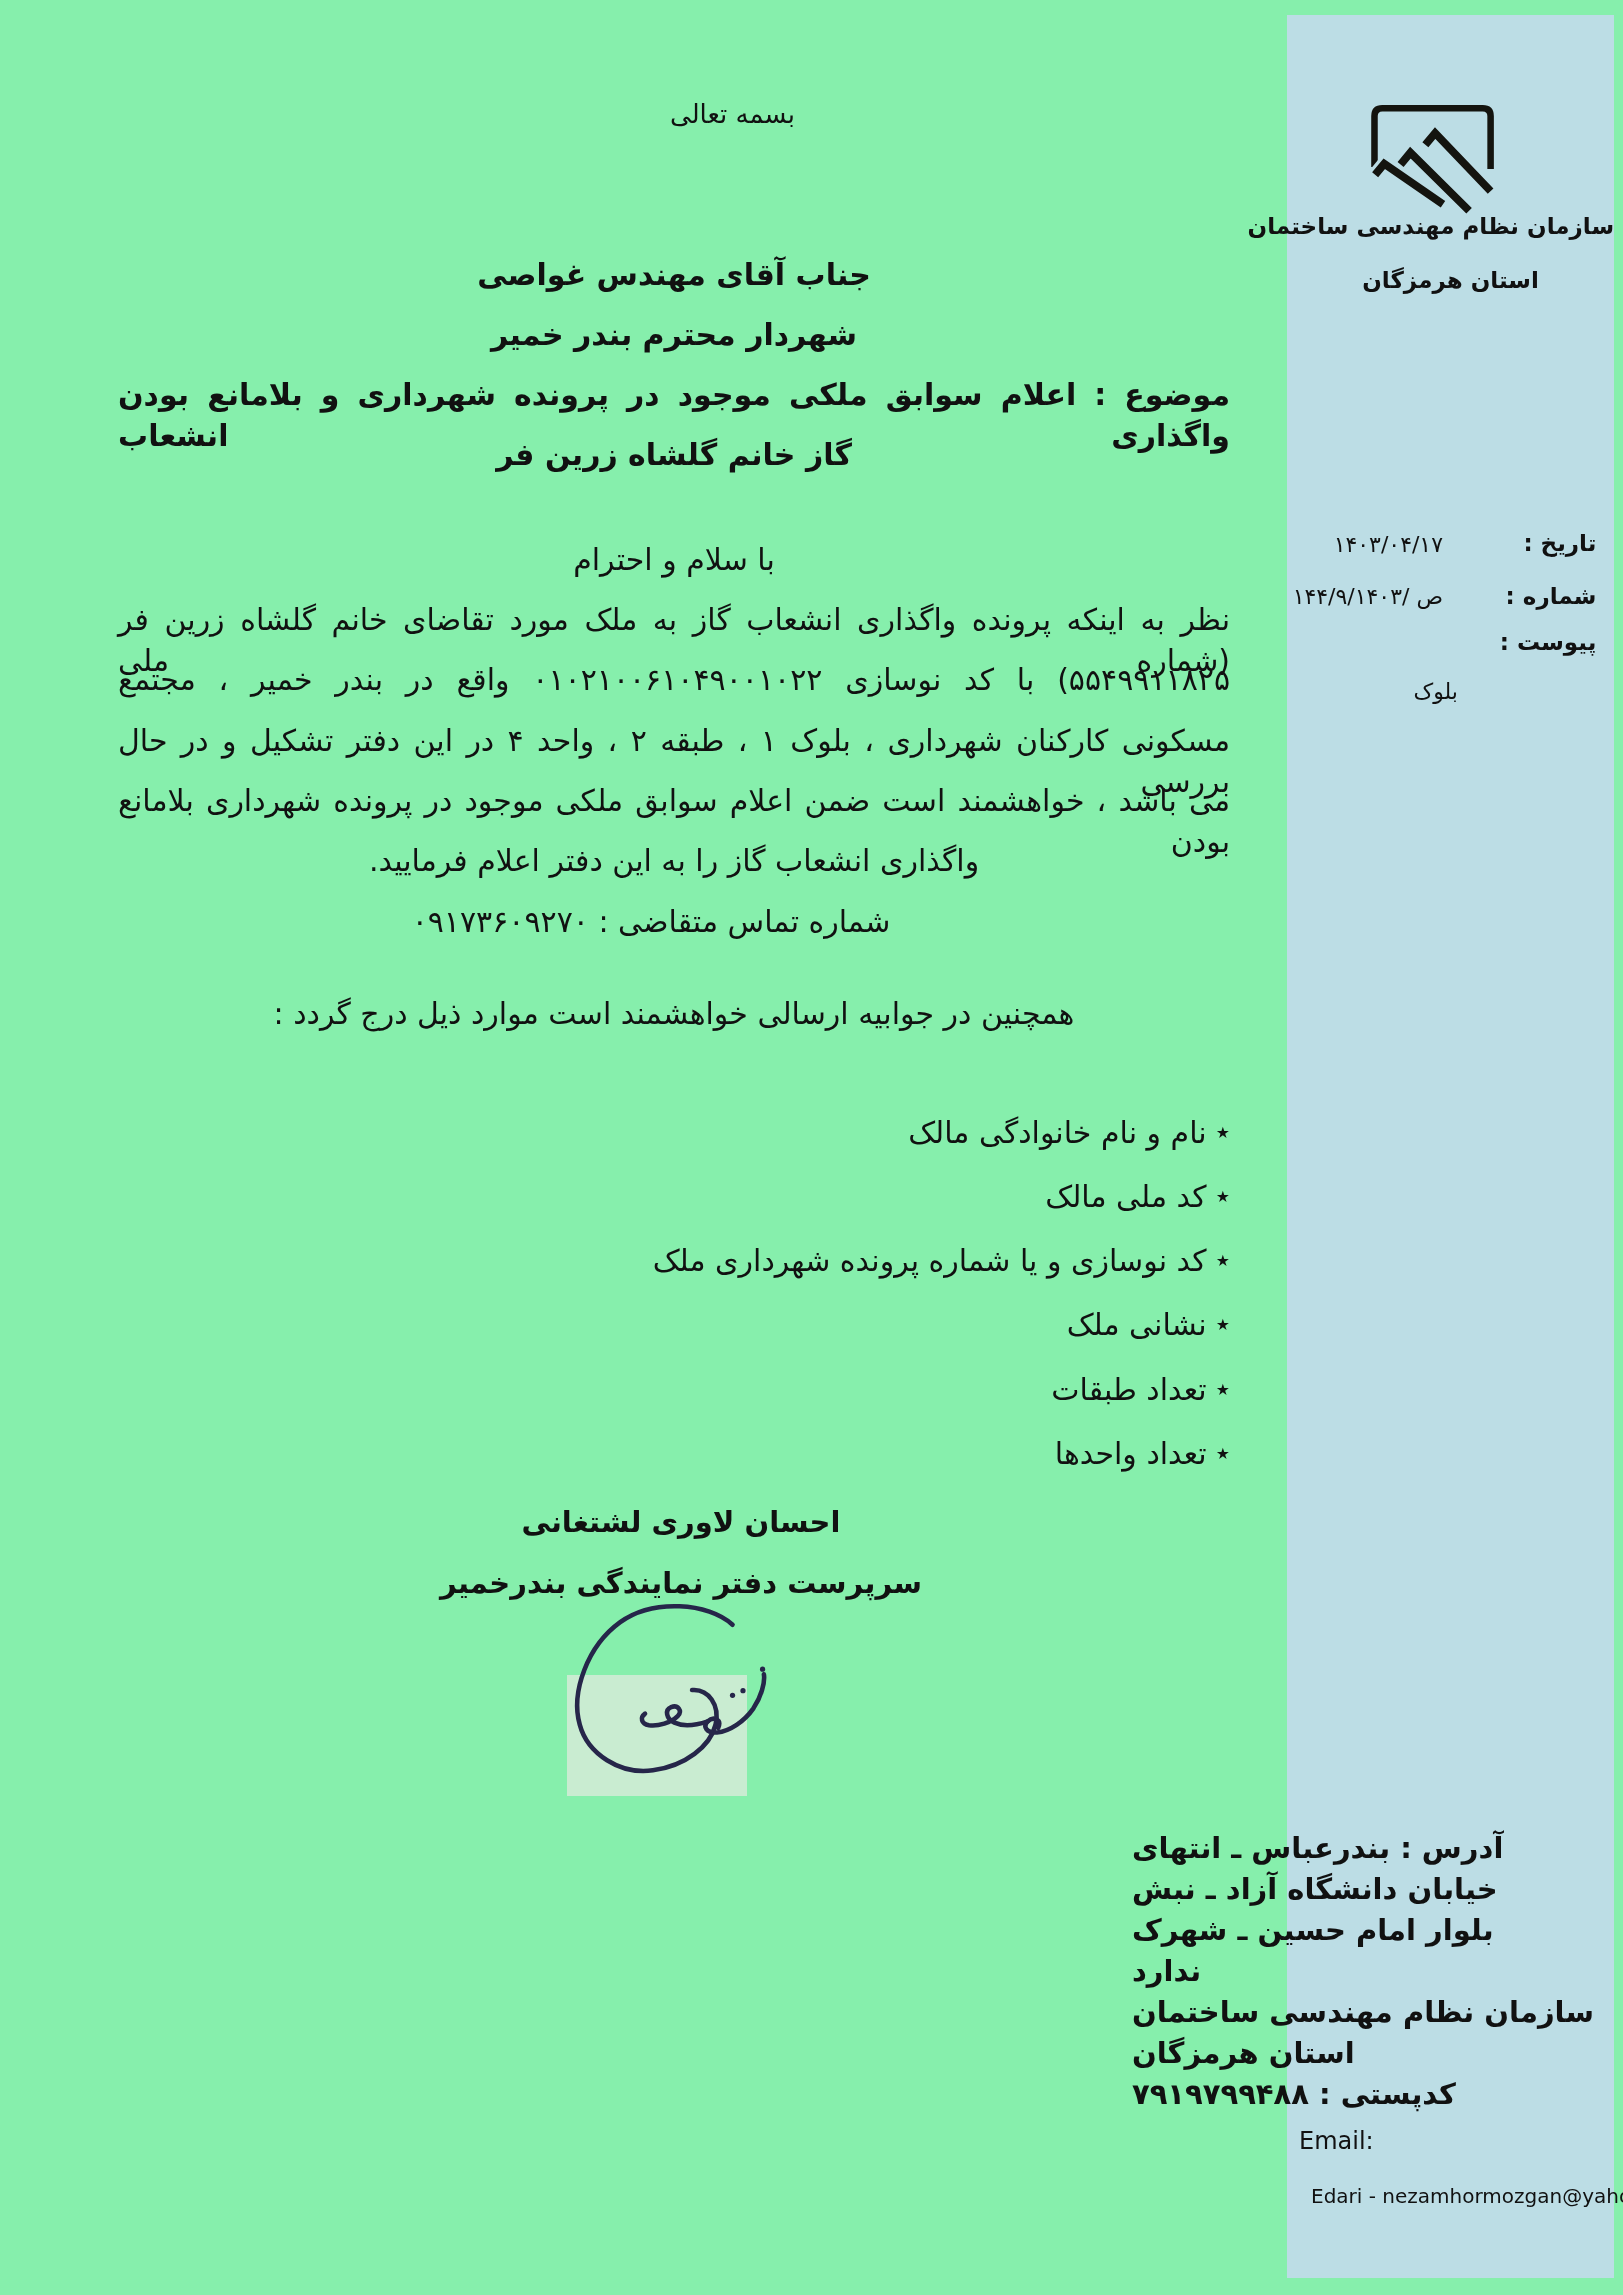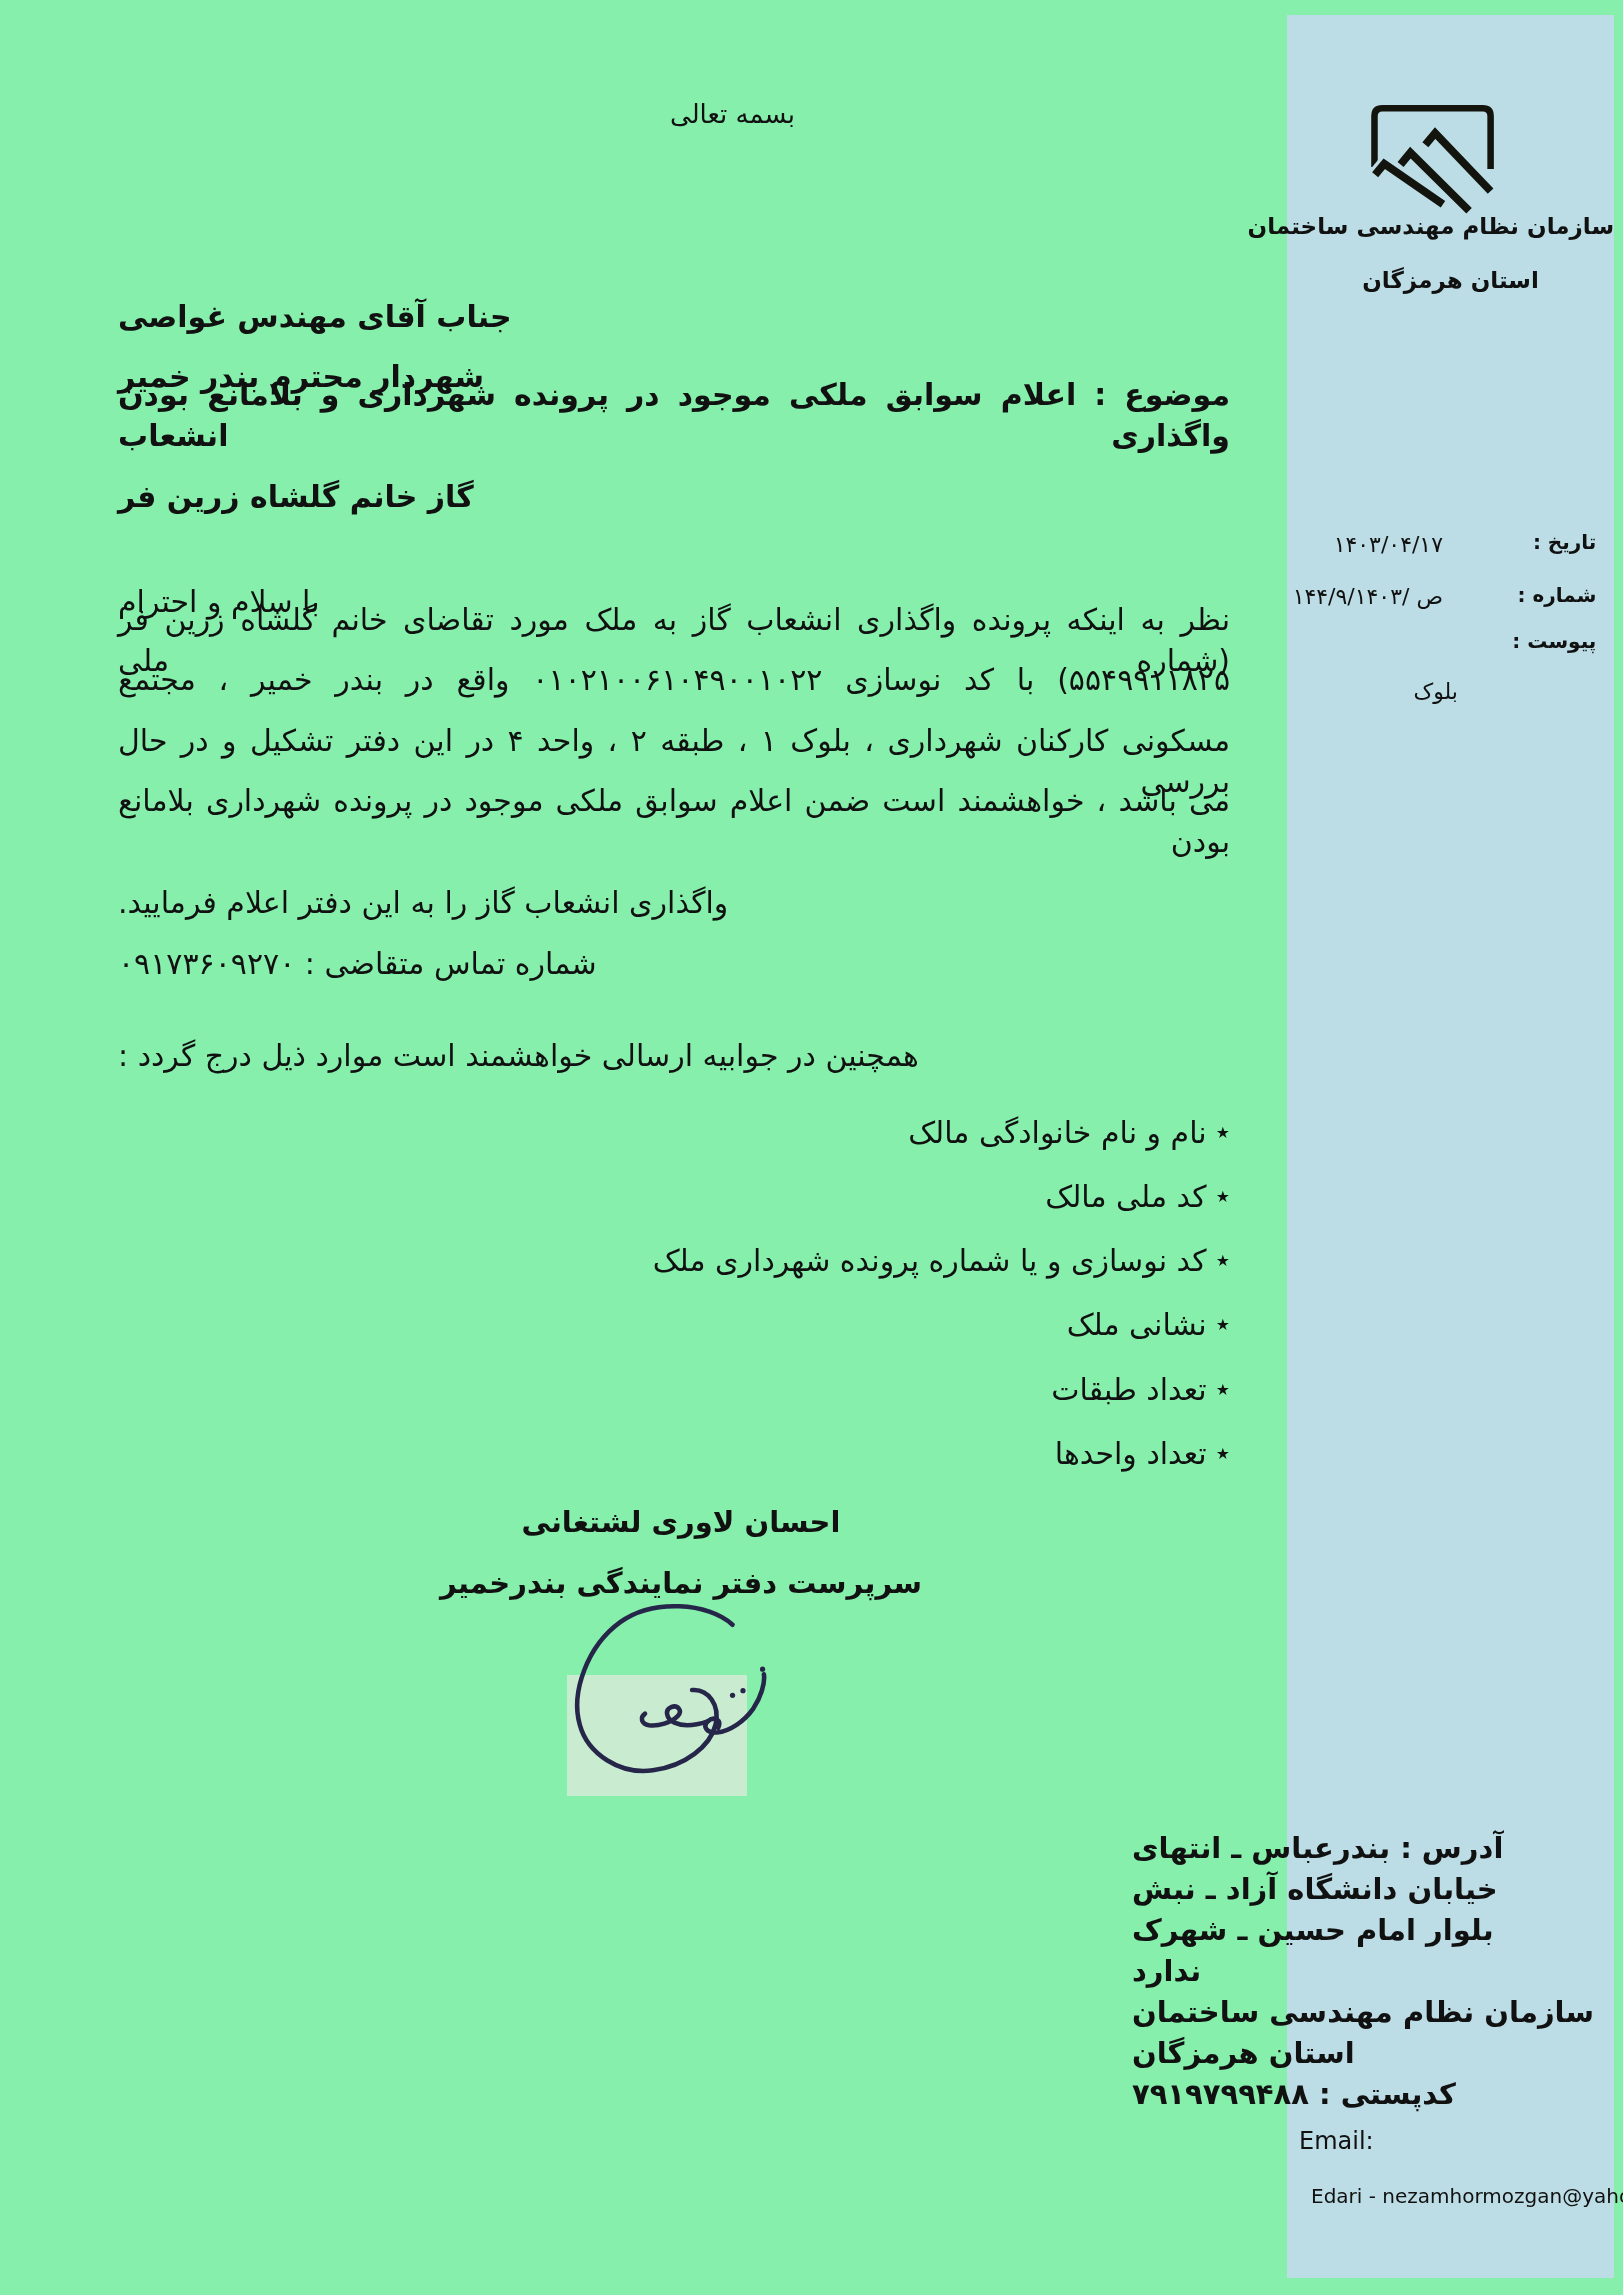--- a/index.html
+++ b/index.html
@@ -7,32 +7,32 @@
     position:relative;width:1623px;height:2295px;background:#86efac;
     font-family:"DejaVu Sans",sans-serif;color:#111;overflow:hidden;
   }
   .abs{position:absolute;}
   .rtl{direction:rtl;unicode-bidi:embed;}
   .ltr{direction:ltr;}
   
   .col{left:118px;width:1112px;}
   .line{font-size:30px;line-height:41px;white-space:nowrap;}
   .b{font-weight:bold;}
-  .right{text-align:left;margin-top:42px;}
+  .right{text-align:center;}
   .center{text-align:center;}
   .just{text-align:justify;text-align-last:justify;white-space:normal;}
   .besmeh{font-size:26px;}
   
   .bullet-row{display:flex;flex-direction:row;gap:9.2px;justify-content:flex-start;
     font-size:30px;line-height:41px;padding-right:11.8px;}
   .bullet-star{font-size:26px;line-height:41px;}
   
   #sidebar{left:1287px;top:15px;width:327px;height:2263px;}
   .sb-org{width:100%;text-align:center;font-weight:bold;font-size:23px;line-height:30px;white-space:nowrap;}
-  .sb-label{font-weight:bold;font-size:20px;white-space:nowrap;}
+  .sb-label{font-weight:bold;font-size:23px;white-space:nowrap;}
   .sb-value{font-size:22px;white-space:nowrap;}
   .sb-address{font-weight:bold;font-size:29px;line-height:41px;text-align:left;white-space:nowrap;}
   .sb-email{font-size:20px;white-space:nowrap;}
   .sig-shadow{background:#eceae5;opacity:.65;}
 </style>
 </head>
 <body>
 
 <div id="page">
 

